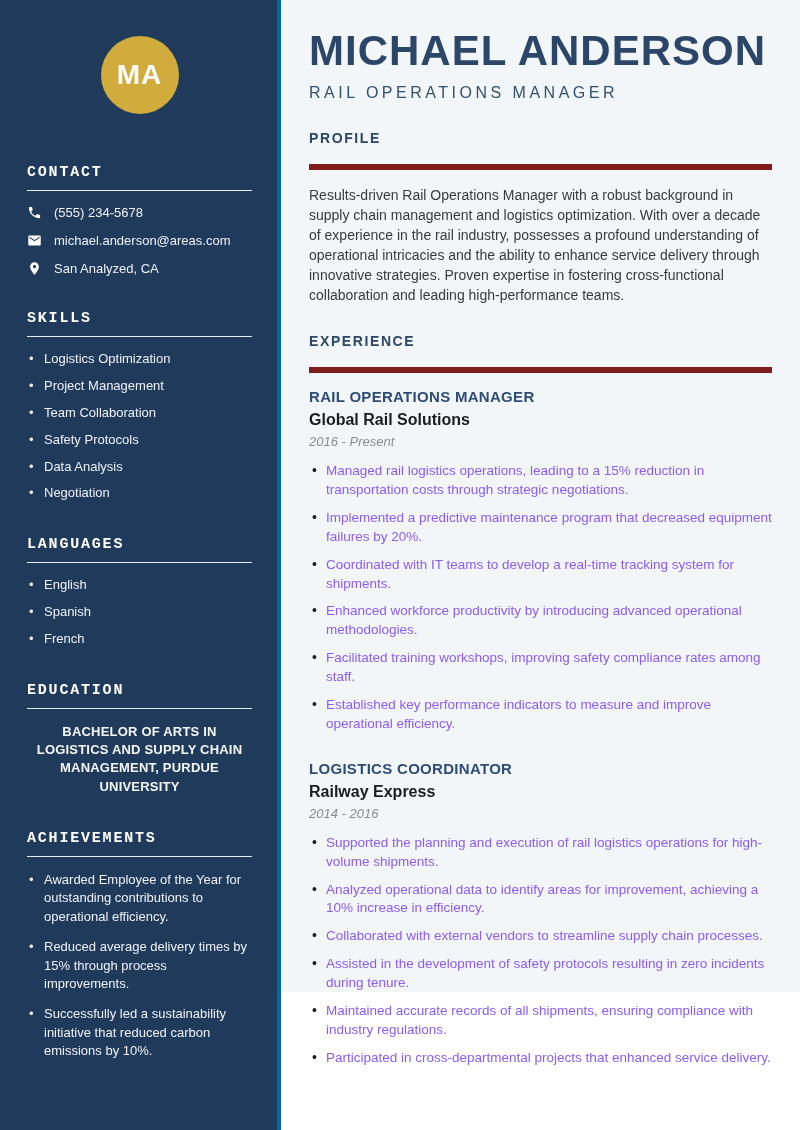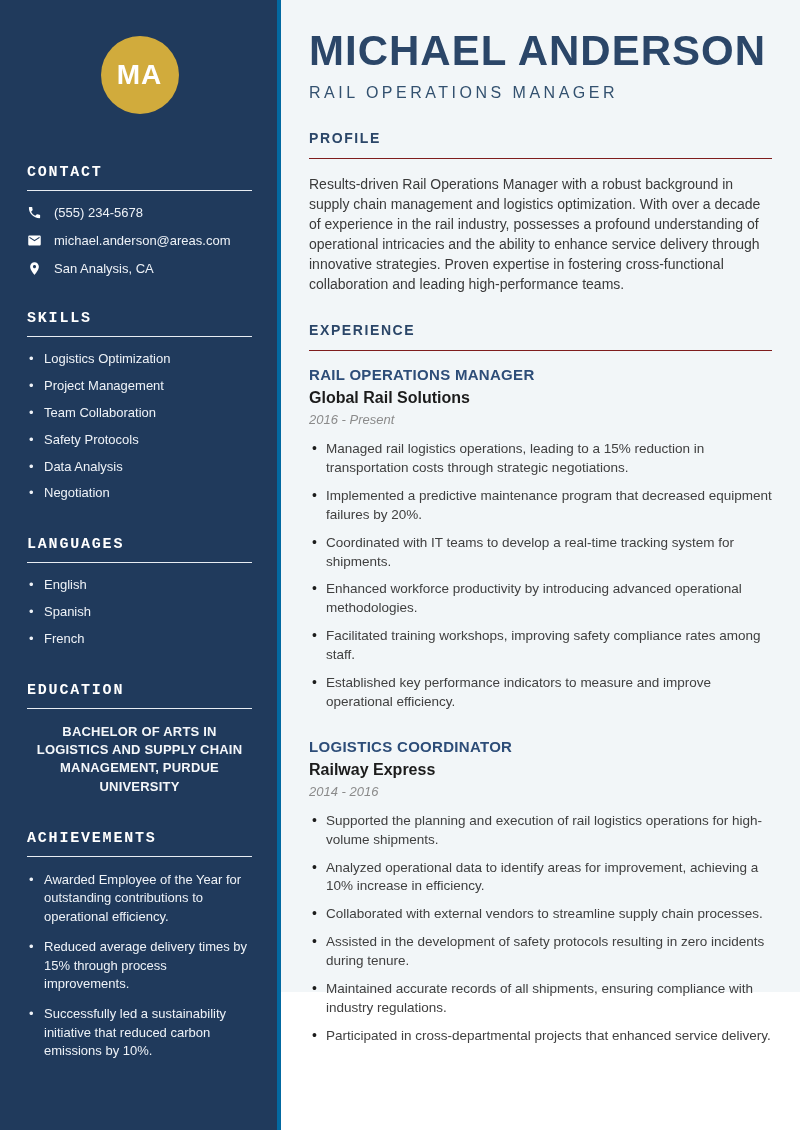--- a/index.html
+++ b/index.html
@@ -77,41 +77,41 @@
     color: var(--heading_navy); line-height: 1.0;
   }
   .job-subtitle {
     font-size: 16px; letter-spacing: 3.5px; font-weight: 500;
     color: #33516f; margin-top: 12px;
   }
   .main-section { margin-top: 28px; }
   .main-heading {
     font-size: 14px; font-weight: bold; letter-spacing: 1.6px;
     color: var(--heading_navy);
-    padding-bottom: 12px; margin-bottom: 15px;
-    border-bottom: 1px solid #7f1d1d;
+    padding-bottom: 18px; margin-bottom: 15px;
+    border-bottom: 6px solid #7f1d1d;
   }
   .profile-text {
     font-size: 14px; line-height: 1.43; color: var(--body_text);
   }
   .job { margin-bottom: 26px; }
   .job-title {
     font-size: 15px; font-weight: bold; letter-spacing: 0.3px;
     color: var(--job_title_blue);
   }
   .job-company {
     font-size: 16px; font-weight: bold; color: #1c1c1c; margin-top: 6px;
   }
   .job-dates {
     font-size: 13px; font-style: italic; color: var(--date_gray); margin-top: 5px;
   }
   ul.job-bullets { list-style: none; margin-top: 13px; }
   ul.job-bullets li {
     position: relative; padding-left: 17px;
-    font-size: 13.5px; line-height: 1.4; color: #404040;
+    font-size: 13.5px; line-height: 1.4; color: #8b5cf6;
     margin-bottom: 9px;
   }
   ul.job-bullets li::before {
     content: "\2022"; position: absolute; left: 3px; top: -1px;
     color: #1c1c1c; font-size: 14px;
   }
 </style>
 </head>
 <body>
 
@@ -142,21 +142,21 @@
             </svg>
         </span>
         <span>michael.anderson@areas.com</span>
       </div>
       <div class="contact-item">
         <span class="cicon">
           <svg viewBox="0 0 24 24">
               <path d="M12 2C8.13 2 5 5.13 5 9c0 5.25 7 13 7 13s7-7.75 7-13c0-3.87-3.13-7-7-7zm0 9.5c-1.38 0-2.5-1.12-2.5-2.5s1.12-2.5 2.5-2.5 2.5 1.12 2.5 2.5-1.12 2.5-2.5 2.5z"></path>
             </svg>
         </span>
-        <span>San Analysis, CA</span>
+        <span>San Analyzed, CA</span>
       </div>
     </section>
 
     <section class="side-section">
       <div class="side-heading">SKILLS</div>
       <ul class="side-list">
         <li>Logistics Optimization</li>
         <li>Project Management</li>
         <li>Team Collaboration</li>
         <li>Safety Protocols</li>

